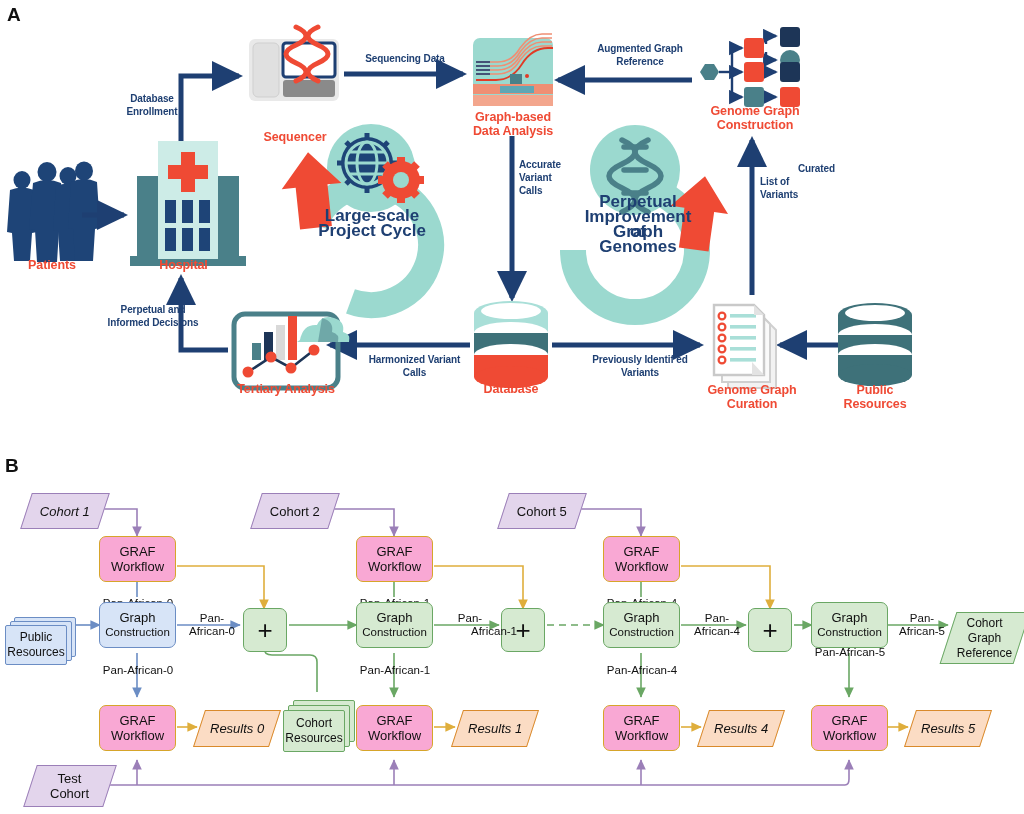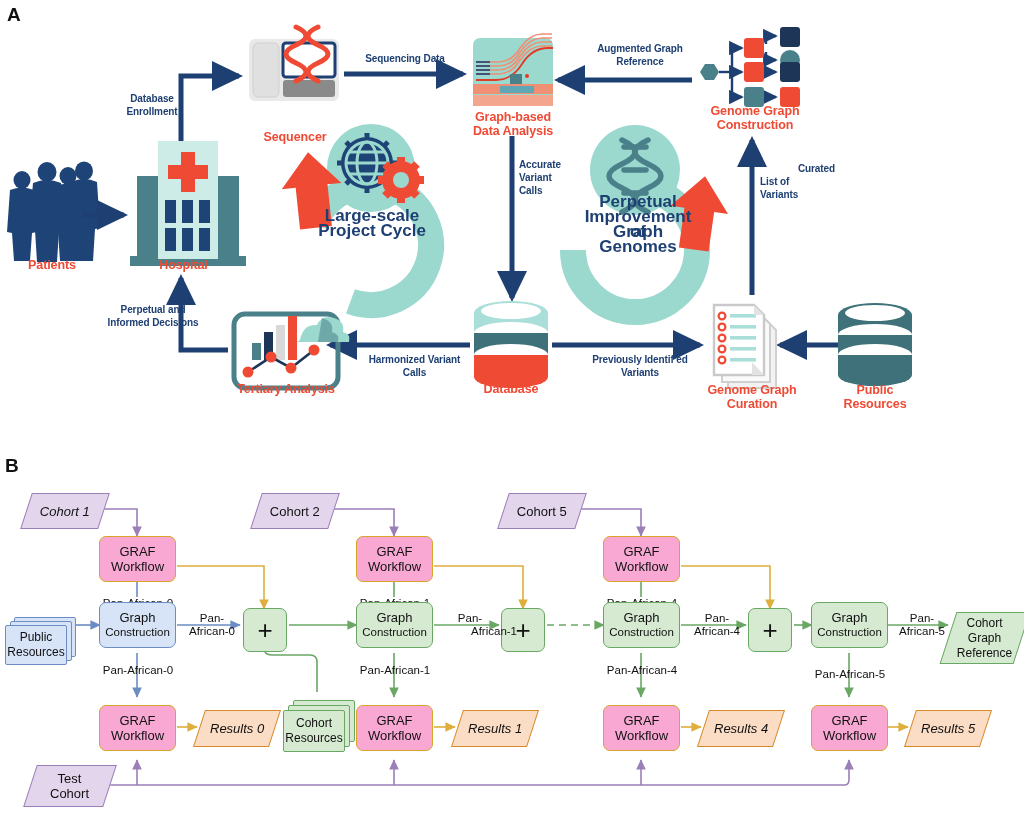--- a/index.html
+++ b/index.html
@@ -448,21 +448,21 @@
     <span>
         <span class="b-txt" style="font-size:12px;display:block;">Cohort</span>
     <span class="b-txt" style="font-size:12px;display:block;">Graph</span>
     <span class="b-txt" style="font-size:12px;display:block;">Reference</span>
       </span>
   </div>
 
   <div class="abs b-edge" style="left:97px;top:664px;width:82px;">Pan-African-0</div>
   <div class="abs b-edge" style="left:354px;top:664px;width:82px;">Pan-African-1</div>
   <div class="abs b-edge" style="left:601px;top:664px;width:82px;">Pan-African-4</div>
-  <div class="abs b-edge" style="left:809px;top:668px;width:82px;">Pan-African-5</div>
+  <div class="abs b-edge" style="left:809px;top:646px;width:82px;">Pan-African-5</div>
 
   <div class="node n-yellow" style="left:99px;top:705px;width:77px;height:46px;flex-direction:column;">
     <span class="b-txt">GRAF</span>
     <span class="b-txt">Workflow</span>
   </div>
   <div class="node n-yellow" style="left:356px;top:705px;width:77px;height:46px;flex-direction:column;">
     <span class="b-txt">GRAF</span>
     <span class="b-txt">Workflow</span>
   </div>
   <div class="node n-yellow" style="left:603px;top:705px;width:77px;height:46px;flex-direction:column;">

